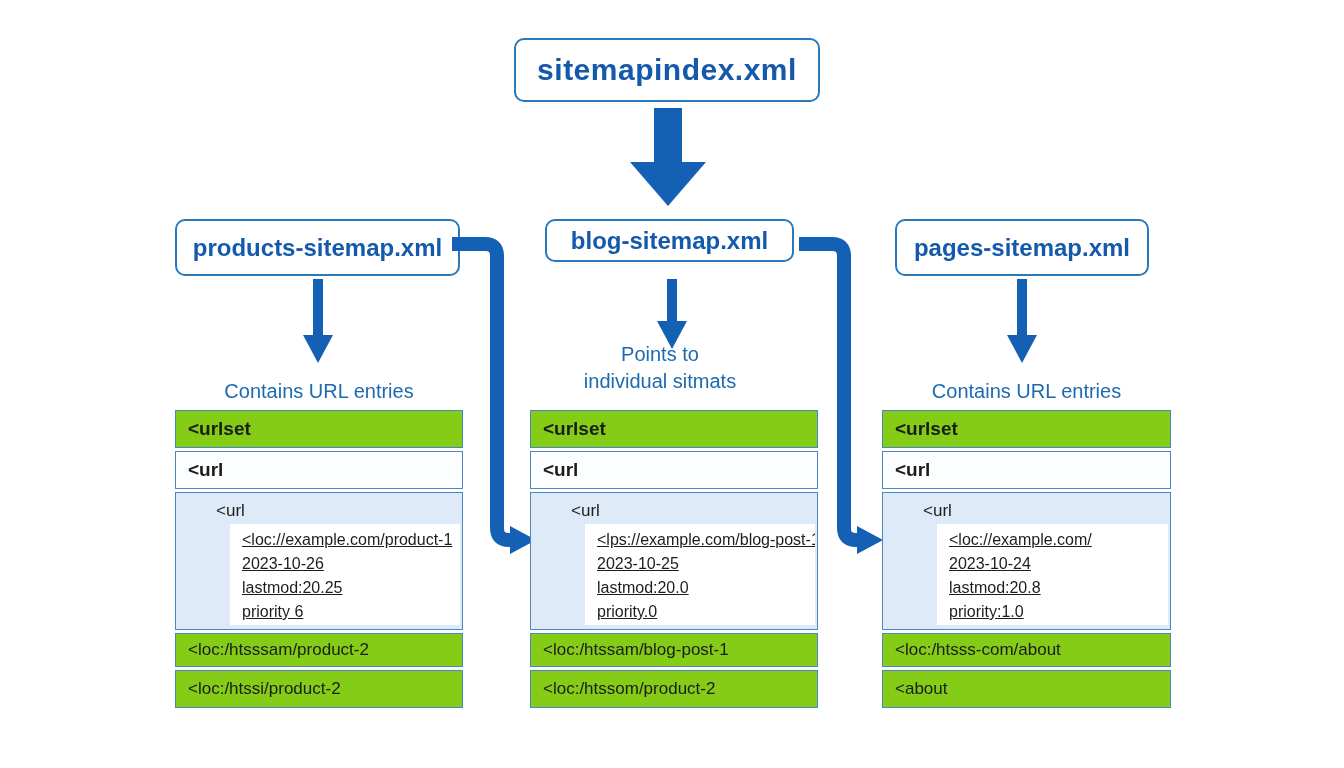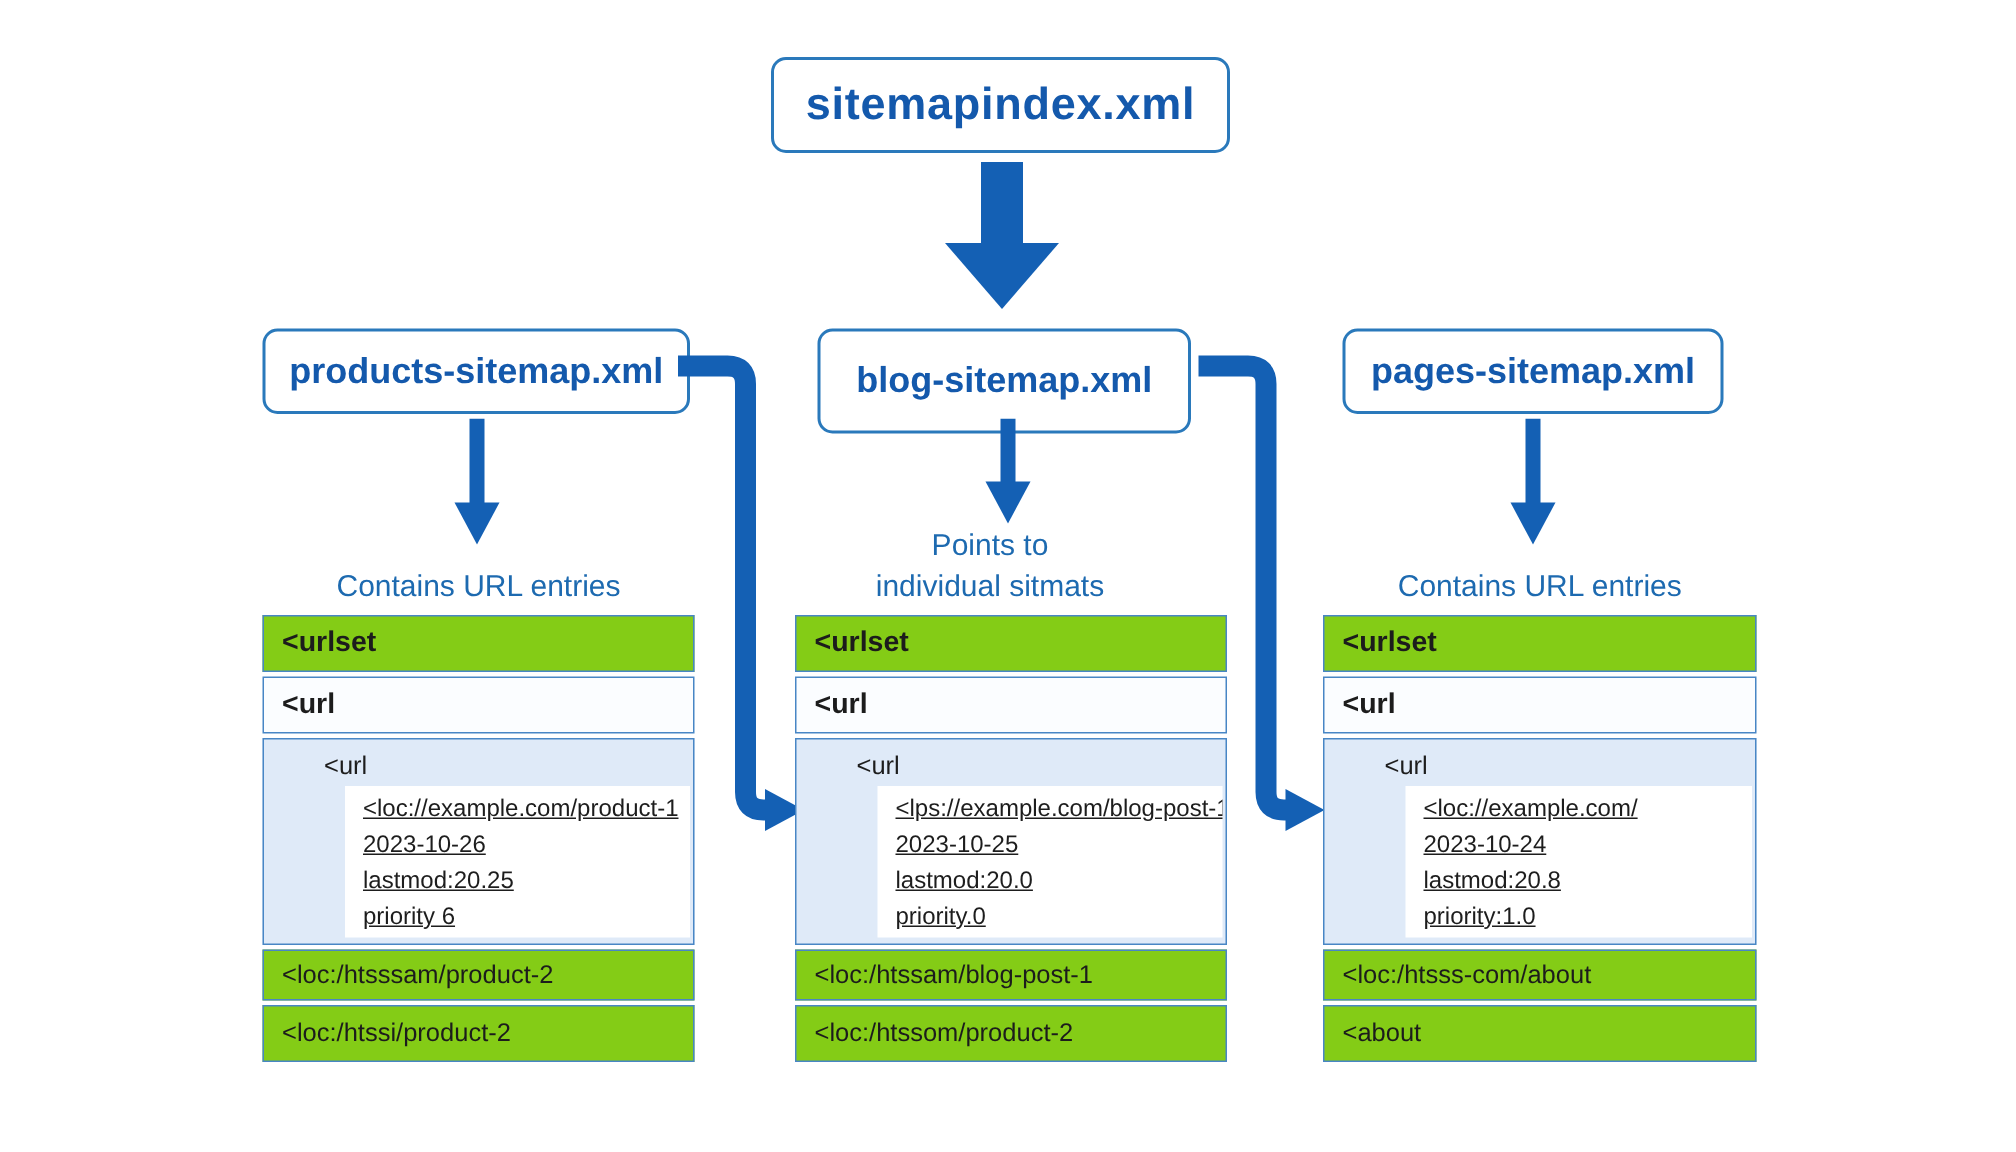--- a/index.html
+++ b/index.html
@@ -55,21 +55,21 @@
   </div>
 
   <svg style="left:628px;top:108px;" width="80" height="100" viewBox="0 0 80 100">
     <rect class="blue" x="26" y="0" width="28" height="56"></rect>
     <polygon class="blue" points="2,54 78,54 40,98"></polygon>
   </svg>
 
   <div class="node branch" style="left:175px;top:219px;width:285px;height:57px;">
     <span>products-sitemap.xml</span>
   </div>
-  <div class="node branch" style="left:545px;top:219px;width:249px;height:70px;text-align:center;">
+  <div class="node branch" style="left:545px;top:219px;width:249px;height:43px;text-align:center;">
     <span>blog-sitemap.xml</span>
   </div>
   <div class="node branch" style="left:895px;top:219px;width:254px;height:57px;">
     <span>pages-sitemap.xml</span>
   </div>
 
   <svg style="left:302px;top:279px;" width="32" height="86" viewBox="0 0 32 86">
     <rect class="blue" x="11" y="0" width="10" height="58"></rect>
     <polygon class="blue" points="1,56 31,56 16,84"></polygon>
   </svg>
@@ -88,21 +88,21 @@
   </svg>
   <svg style="left:797px;top:232px;" width="92" height="330" viewBox="0 0 92 330">
     <path class="bluestroke" stroke-width="14" d="M2,12 H35 Q47,12 47,24 V296 Q47,308 59,308 H61"></path>
     <polygon class="blue" points="60,294 60,322 86,308"></polygon>
   </svg>
 
   <div class="caption" style="left:175px;top:378px;width:288px;">
     <div>Contains URL entries</div>
     <div></div>
   </div>
-  <div class="caption" style="left:540px;top:351px;width:240px;">
+  <div class="caption" style="left:540px;top:341px;width:240px;">
     <div>Points to</div>
     <div>individual sitmats</div>
   </div>
   <div class="caption" style="left:882px;top:378px;width:289px;">
     <div>Contains URL entries</div>
     <div></div>
   </div>
 
   <div class="panel" style="left:175px;top:410px;">
     <div class="prow">&lt;urlset</div>

